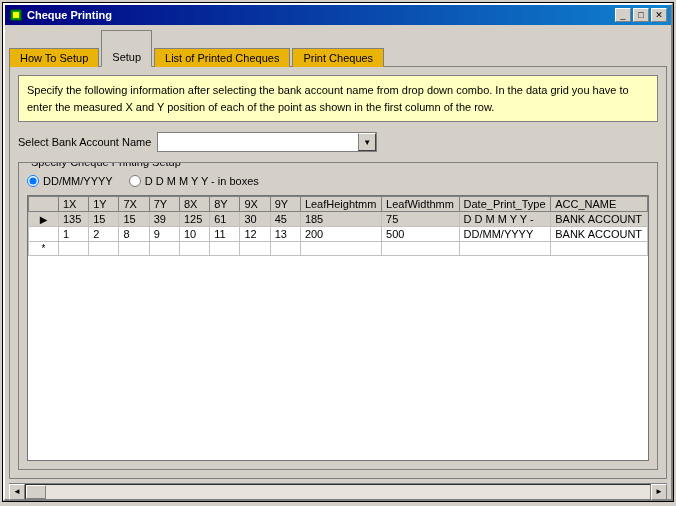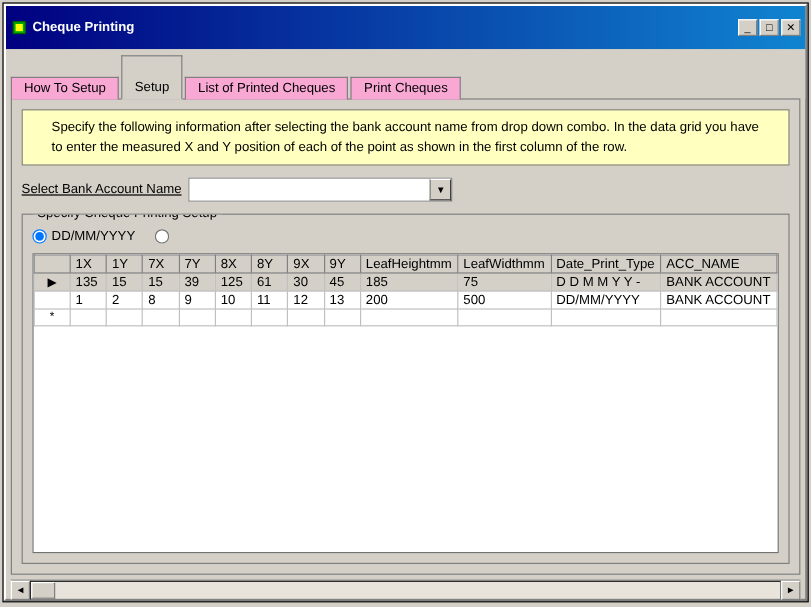--- a/index.html
+++ b/index.html
@@ -21,21 +21,21 @@
       outline: 1px solid #000;
       background: #d4d0c8;
       margin: 3px;
       display: flex;
       flex-direction: column;
     }
 
     .title-bar {
       background: linear-gradient(to right, #000080, #1084d0);
       color: white;
-      height: 36px;
+      height: 20px;
       display: flex;
       align-items: center;
       padding: 0 4px;
       flex-shrink: 0;
     }
 
     .title-bar-icon {
       width: 14px;
       height: 14px;
       margin-right: 4px;
@@ -73,21 +73,21 @@
     .tab-bar {
       display: flex;
       align-items: flex-end;
       padding: 4px 4px 0 4px;
       background: #d4d0c8;
       flex-shrink: 0;
     }
 
     .tab {
       padding: 3px 10px;
-      background: #f9a8d4;
+      background: #eab308;
       border: 1px solid #808080;
       border-bottom: none;
       cursor: pointer;
       font-size: 11px;
       margin-right: 2px;
       position: relative;
       top: 1px;
     }
 
     .tab.active {
@@ -106,37 +106,36 @@
       margin: 0 4px 4px 4px;
       padding: 8px;
       display: flex;
       flex-direction: column;
       overflow: hidden;
     }
 
     .info-box {
       background: #ffffc0;
       border: 1px solid #808080;
-      padding: 6px 24px;
+      padding: 6px 8px;
       font-size: 11px;
       line-height: 1.5;
       margin-bottom: 10px;
     }
 
     .bank-account-row {
       display: flex;
       align-items: center;
       margin-bottom: 10px;
       gap: 6px;
     }
 
     .bank-label {
       font-size: 11px;
       white-space: nowrap;
-      text-decoration: underline;
     }
 
     .dropdown-wrapper {
       display: flex;
       align-items: center;
       border: 1px solid #808080;
       background: white;
       height: 20px;
       width: 220px;
     }
@@ -356,20 +355,21 @@
     <div class="group-box">
       <span class="group-box-title">Specify Cheque Printing Setup</span>
 
       <div class="radio-row">
         <label class="radio-label">
           <input class="radio-input" type="radio" name="date_format" checked="" style="">
           <span>DD/MM/YYYY</span>
         </label>
         <label class="radio-label">
           <input class="radio-input" type="radio" name="date_format" style="">
+          <span>D D M M Y Y - in boxes</span>
         </label>
       </div>
 
       <div class="data-grid-wrapper">
         <table class="data-grid">
           <thead>
             <tr>
               <th class="row-indicator"></th>
               <th><span>1X</span></th>
               <th><span>1Y</span></th>

